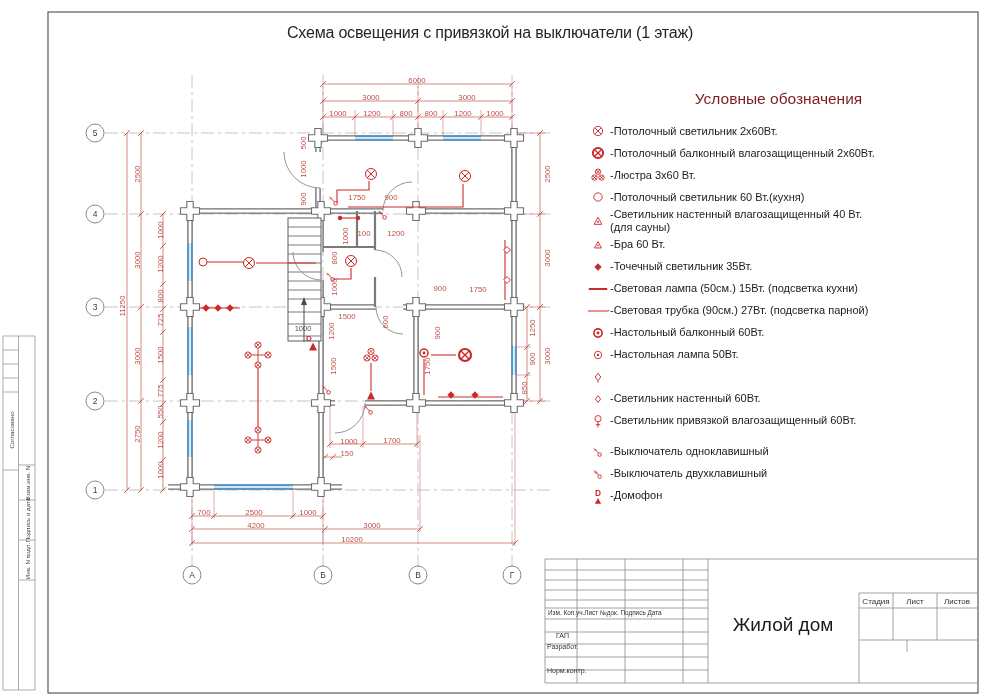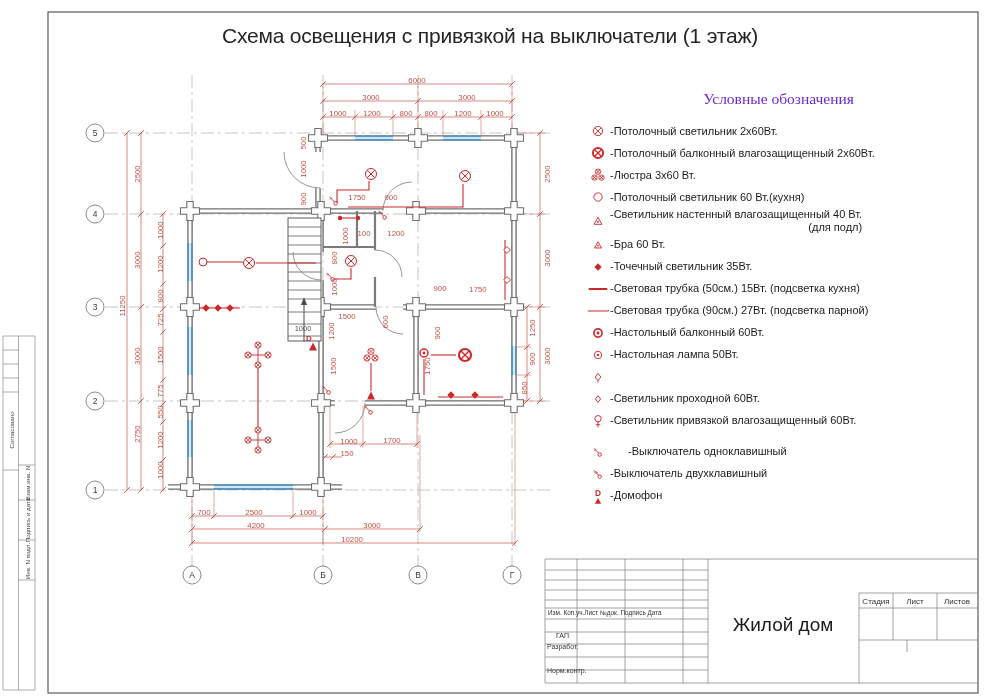--- a/index.html
+++ b/index.html
@@ -1,27 +1,27 @@
 <!DOCTYPE html>
 <html><head>
 <meta charset="utf-8">
 <style>
   html,body{margin:0;padding:0;background:#fff;}
   #sheet{position:relative;width:990px;height:700px;background:#fff;overflow:hidden;
          font-family:"Liberation Sans",sans-serif;}
   #plan-svg{position:absolute;left:0;top:0;}
   #main-title{position:absolute;left:95px;top:24px;width:790px;text-align:center;
-              font-size:21px;color:#252525;letter-spacing:-0.2px;}
+              font-size:16px;color:#252525;letter-spacing:-0.2px;}
   #legend{position:absolute;left:586px;top:90px;width:400px;}
-  #legend-title{text-align:center;font-size:15.5px;color:#6d28d9;width:385px;font-family:Liberation Serif, serif;}
+  #legend-title{text-align:center;font-size:15.5px;color:#7f1d1d;width:385px;}
   #legend-items{margin-top:12px;}
   .lg-row{display:flex;align-items:center;min-height:17.7px;}
-  .lg-row.gap{margin-top:9px;gap:18px;}
+  .lg-row.gap{margin-top:9px;}
   .lg-ico{width:24px;flex:none;display:flex;justify-content:center;align-items:center;}
-  .lg-txt{font-size:11px;color:#1b1b1b;line-height:1.18;text-align:right;}
+  .lg-txt{font-size:11px;color:#1b1b1b;line-height:1.18;}
   .dim-t{font-size:7.8px;fill:#bf5045;}
   .dim-d{font-size:7.5px;fill:#555;}
   .ax-t{font-size:8.5px;fill:#3a3a3a;}
   .tb-s{font-size:6.4px;fill:#333;}
   .tb-r{font-size:7px;fill:#333;}
   .tb-h{font-size:8px;fill:#333;}
   .tb-obj{font-size:19px;fill:#1b1b1b;}
   .mg-t{font-size:6.2px;fill:#444;}
   .red-d{font-size:8px;font-weight:bold;fill:#cc2a2a;}
 </style>
@@ -437,21 +437,21 @@
           <span class="lg-ico">
             <svg width="26" height="22" viewBox="-13 -11 26 22">
               <g fill="none" stroke="#cc2a2a" stroke-width="1">
                 <g>
                   <polygon points="0,-4 4.2,3.6 -4.2,3.6" fill="none" stroke="#cc2a2a"></polygon>
                   <circle r="1" cy="0.8" fill="#cc2a2a" stroke="none"></circle>
                 </g>
               </g>
             </svg>
           </span>
-          <span class="lg-txt">-Светильник настенный влагозащищенный 40 Вт.<div>(для подл)</div></span>
+          <span class="lg-txt">-Светильник настенный влагозащищенный 40 Вт.<div>(для сауны)</div></span>
         </div>
         <div class="lg-row">
           <span class="lg-ico">
             <svg width="26" height="22" viewBox="-13 -11 26 22">
               <g fill="none" stroke="#cc2a2a" stroke-width="1">
                 <g>
                   <polygon points="0,-3.6 3.8,3.2 -3.8,3.2" fill="none" stroke="#cc2a2a"></polygon>
                   <circle r="0.9" cy="0.7" fill="#cc2a2a" stroke="none"></circle>
                 </g>
               </g>
@@ -474,21 +474,21 @@
         <div class="lg-row">
           <span class="lg-ico">
             <svg width="26" height="22" viewBox="-13 -11 26 22">
               <g fill="none" stroke="#cc2a2a" stroke-width="1">
                 <g>
                   <path d="M-10,0 H10" fill="none" stroke="#cc2a2a" stroke-width="2.2"></path>
                 </g>
               </g>
             </svg>
           </span>
-          <span class="lg-txt">-Световая трубка (50см.) 15Вт. (подсветка кухня)</span>
+          <span class="lg-txt">-Световая лампа (50см.) 15Вт. (подсветка кухни)</span>
         </div>
         <div class="lg-row">
           <span class="lg-ico">
             <svg width="26" height="22" viewBox="-13 -11 26 22">
               <g fill="none" stroke="#cc2a2a" stroke-width="1">
                 <g>
                   <path d="M-11,0 H11 M11,0 L12,-1" fill="none" stroke="#cc2a2a" stroke-width="1.1"></path>
                 </g>
               </g>
             </svg>
@@ -536,21 +536,21 @@
         <div class="lg-row">
           <span class="lg-ico">
             <svg width="26" height="22" viewBox="-13 -11 26 22">
               <g fill="none" stroke="#cc2a2a" stroke-width="1">
                 <g>
                   <polygon points="0,-3.6 2.8,0 0,3.6 -2.8,0" fill="none" stroke="#cc2a2a"></polygon>
                 </g>
               </g>
             </svg>
           </span>
-          <span class="lg-txt">-Светильник проходной 60Вт.</span>
+          <span class="lg-txt">-Светильник настенный 60Вт.</span>
         </div>
         <div class="lg-row">
           <span class="lg-ico">
             <svg width="26" height="22" viewBox="-13 -11 26 22">
               <g fill="none" stroke="#cc2a2a" stroke-width="1">
                 <g>
                   <circle cy="-2.5" r="3.4" fill="none" stroke="#cc2a2a"></circle>
                   <path d="M0,0.9 V7 M-2.4,4 H2.4" fill="none" stroke="#cc2a2a"></path>
                 </g>
               </g>

